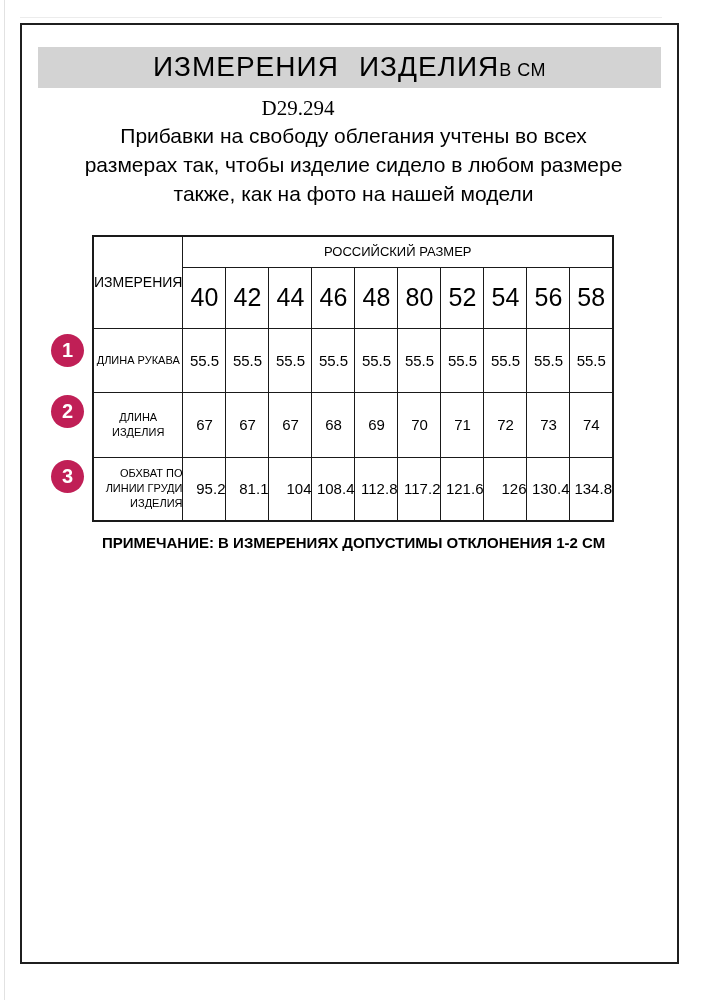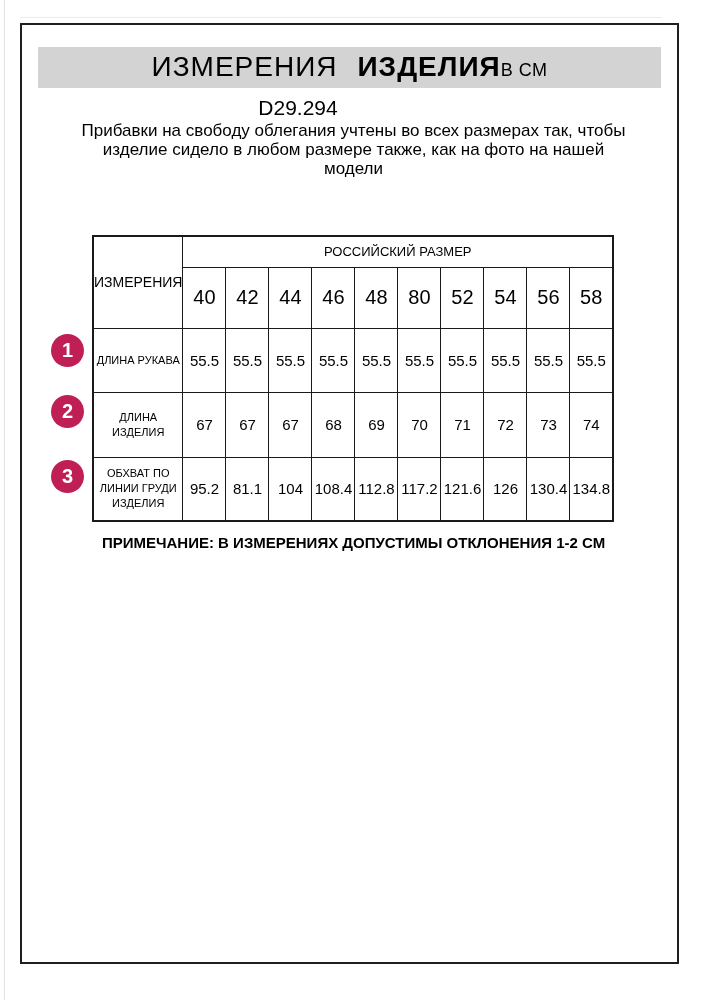--- a/index.html
+++ b/index.html
@@ -23,49 +23,49 @@
     border: 2px solid #1f1f1f;
     background: #ffffff;
   }
   .title-band {
     position: absolute; left: 38px; top: 47px; width: 623px; height: 41px;
     background: #d3d3d3;
     display: flex; justify-content: center; align-items: baseline;
   }
   .title-band { padding-top: 4px; }
   .title-main { font-size: 28px; font-weight: 400; letter-spacing: 1px; }
-  .title-bold { font-size: 28px; font-weight: 700; margin-left: 20px; letter-spacing: 1px; }
+  .title-bold { font-size: 28px; font-weight: 400; margin-left: 20px; letter-spacing: 1px; }
   .title-unit { font-size: 18px; font-weight: 400; letter-spacing: 0.5px; }
   .product-code {
     position: absolute; left: 0; top: 96px; width: 596px;
-    text-align: center; font-size: 21px; font-weight: 400;
+    text-align: center; font-size: 21px; font-weight: 400; font-family: Liberation Serif, serif;
   }
   .description {
     position: absolute; left: 81px; top: 121px; width: 545px;
-    text-align: center; font-size: 17px; line-height: 19px; font-weight: 400;
+    text-align: center; font-size: 21px; line-height: 29px; font-weight: 400;
   }
   .size-table {
     position: absolute; left: 92px; top: 235px;
     border-collapse: collapse; table-layout: fixed;
     background: #fff;
   }
   .size-table td, .size-table th {
     border: 1px solid #1a1a1a;
     text-align: center; vertical-align: middle;
     padding: 0; font-weight: 400;
   }
   .size-table { border: 2px solid #1a1a1a; }
   .corner-cell { font-size: 14px; width: 86px; }
   .group-header-cell { font-size: 13px; height: 31px; line-height: 16px; }
-  .size-cell { font-size: 20px; font-weight: bold; height: 61px; }
+  .size-cell { font-size: 25px; font-weight: bold; height: 61px; }
   .label-cell { font-size: 11px; line-height: 15px; padding: 2px; }
   .value-cell { font-size: 15px; }
   .row-measure-1 td { height: 64px; }
   .row-measure-2 td { height: 65px; }
-  .row-measure-3 td { height: 64px; }
+  .row-measure-3 td { height: 64px; text-align: right; }
   .marker {
     position: absolute; width: 33px; height: 33px; border-radius: 50%;
     background: #c01f56;
     color: #ffffff; font-size: 20px; font-weight: 700;
     display: flex; align-items: center; justify-content: center;
     left: 51px;
   }
   .marker-1 { top: 334px; }
   .marker-2 { top: 395px; }
   .marker-3 { top: 460px; }

